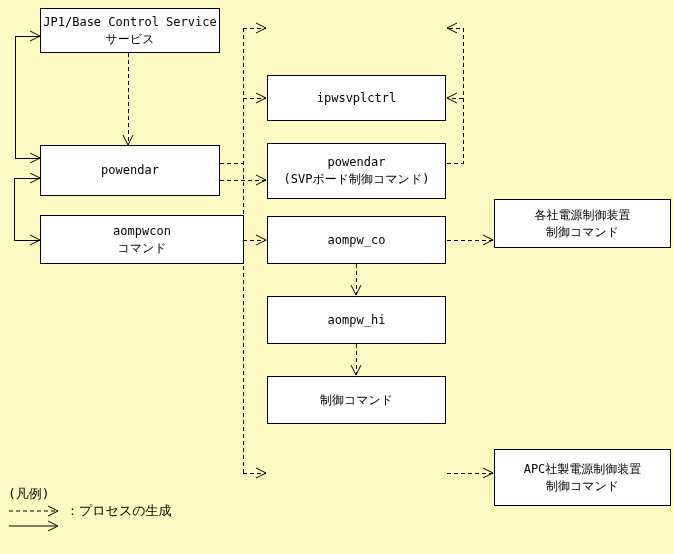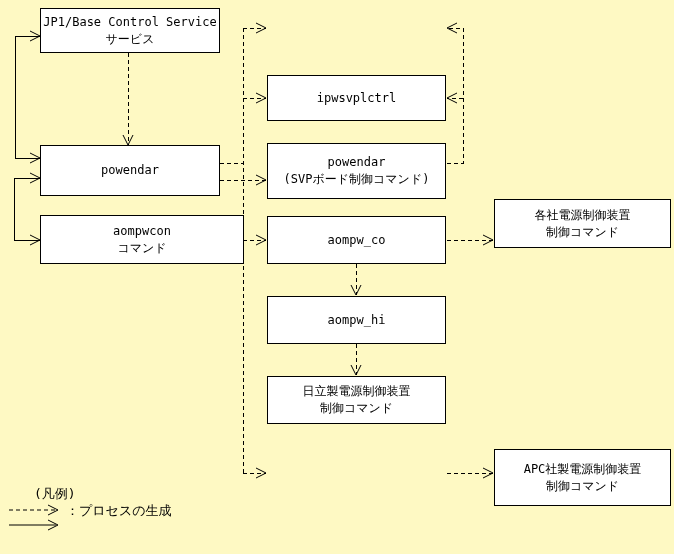--- a/index.html
+++ b/index.html
@@ -31,24 +31,24 @@
     line-height: 17px;
     white-space: nowrap;
   }
   .legend {
     position: absolute;
     left: 8px;
     top: 486px;
     font-size: 13px;
     line-height: 16px;
   }
-  .legend-title { margin-bottom: 1px; margin-left: 26px; }
+  .legend-title { margin-bottom: 1px; }
   .legend-row {
     display: flex;
-    align-items: flex-start;
+    align-items: center;
     height: 15px;
   }
   .legend-row svg { display: block; margin-right: 2px; }
 </style>
 </head>
 <body>
 
 <div class="canvas">
 
   <svg id="edges" xmlns="http://www.w3.org/2000/svg">
@@ -112,21 +112,20 @@
 
   <div class="node" style="left:267px;top:216px;width:179px;height:48px">
     <span>aompw_co</span>
   </div>
 
   <div class="node" style="left:267px;top:296px;width:179px;height:48px">
     <span>aompw_hi</span>
   </div>
 
   <div class="node" style="left:267px;top:376px;width:179px;height:48px">
-    <span>日立製電源制御装置</span>
     <span>制御コマンド</span>
   </div>
 
 
   <div class="node" style="left:494px;top:199px;width:177px;height:49px">
     <span>各社電源制御装置</span>
     <span>制御コマンド</span>
   </div>
 
   <div class="node" style="left:494px;top:449px;width:177px;height:57px">

